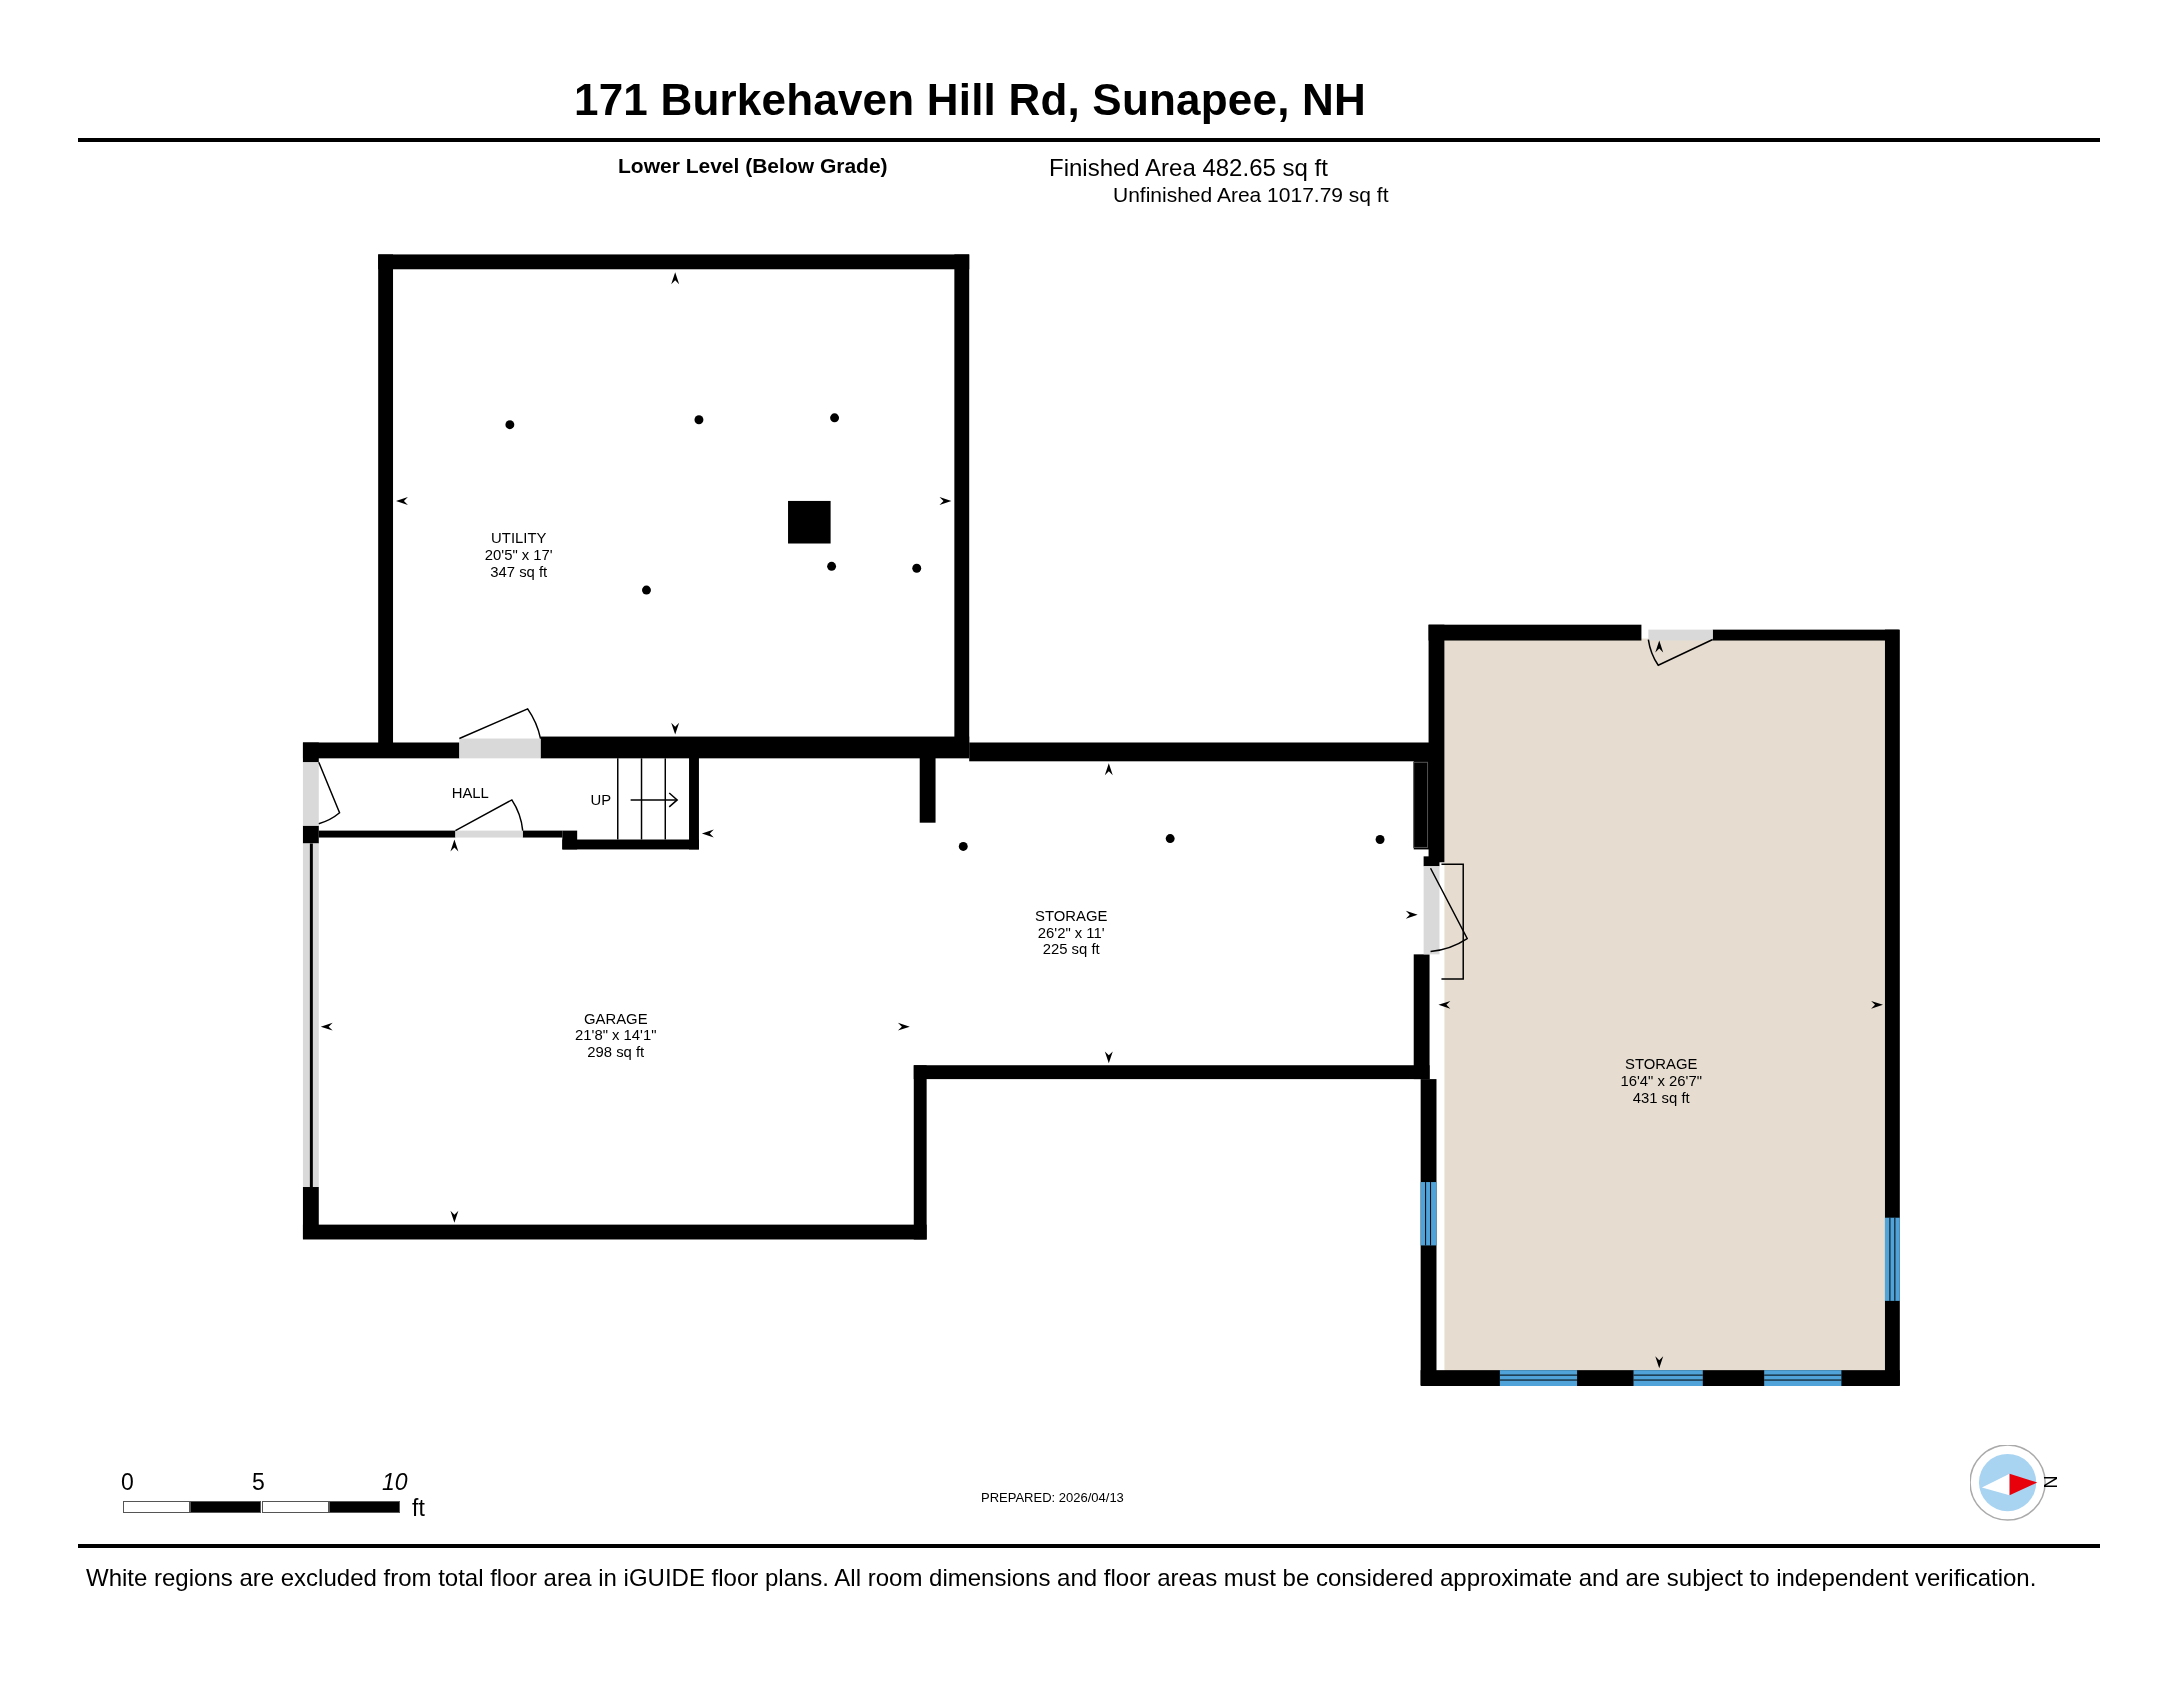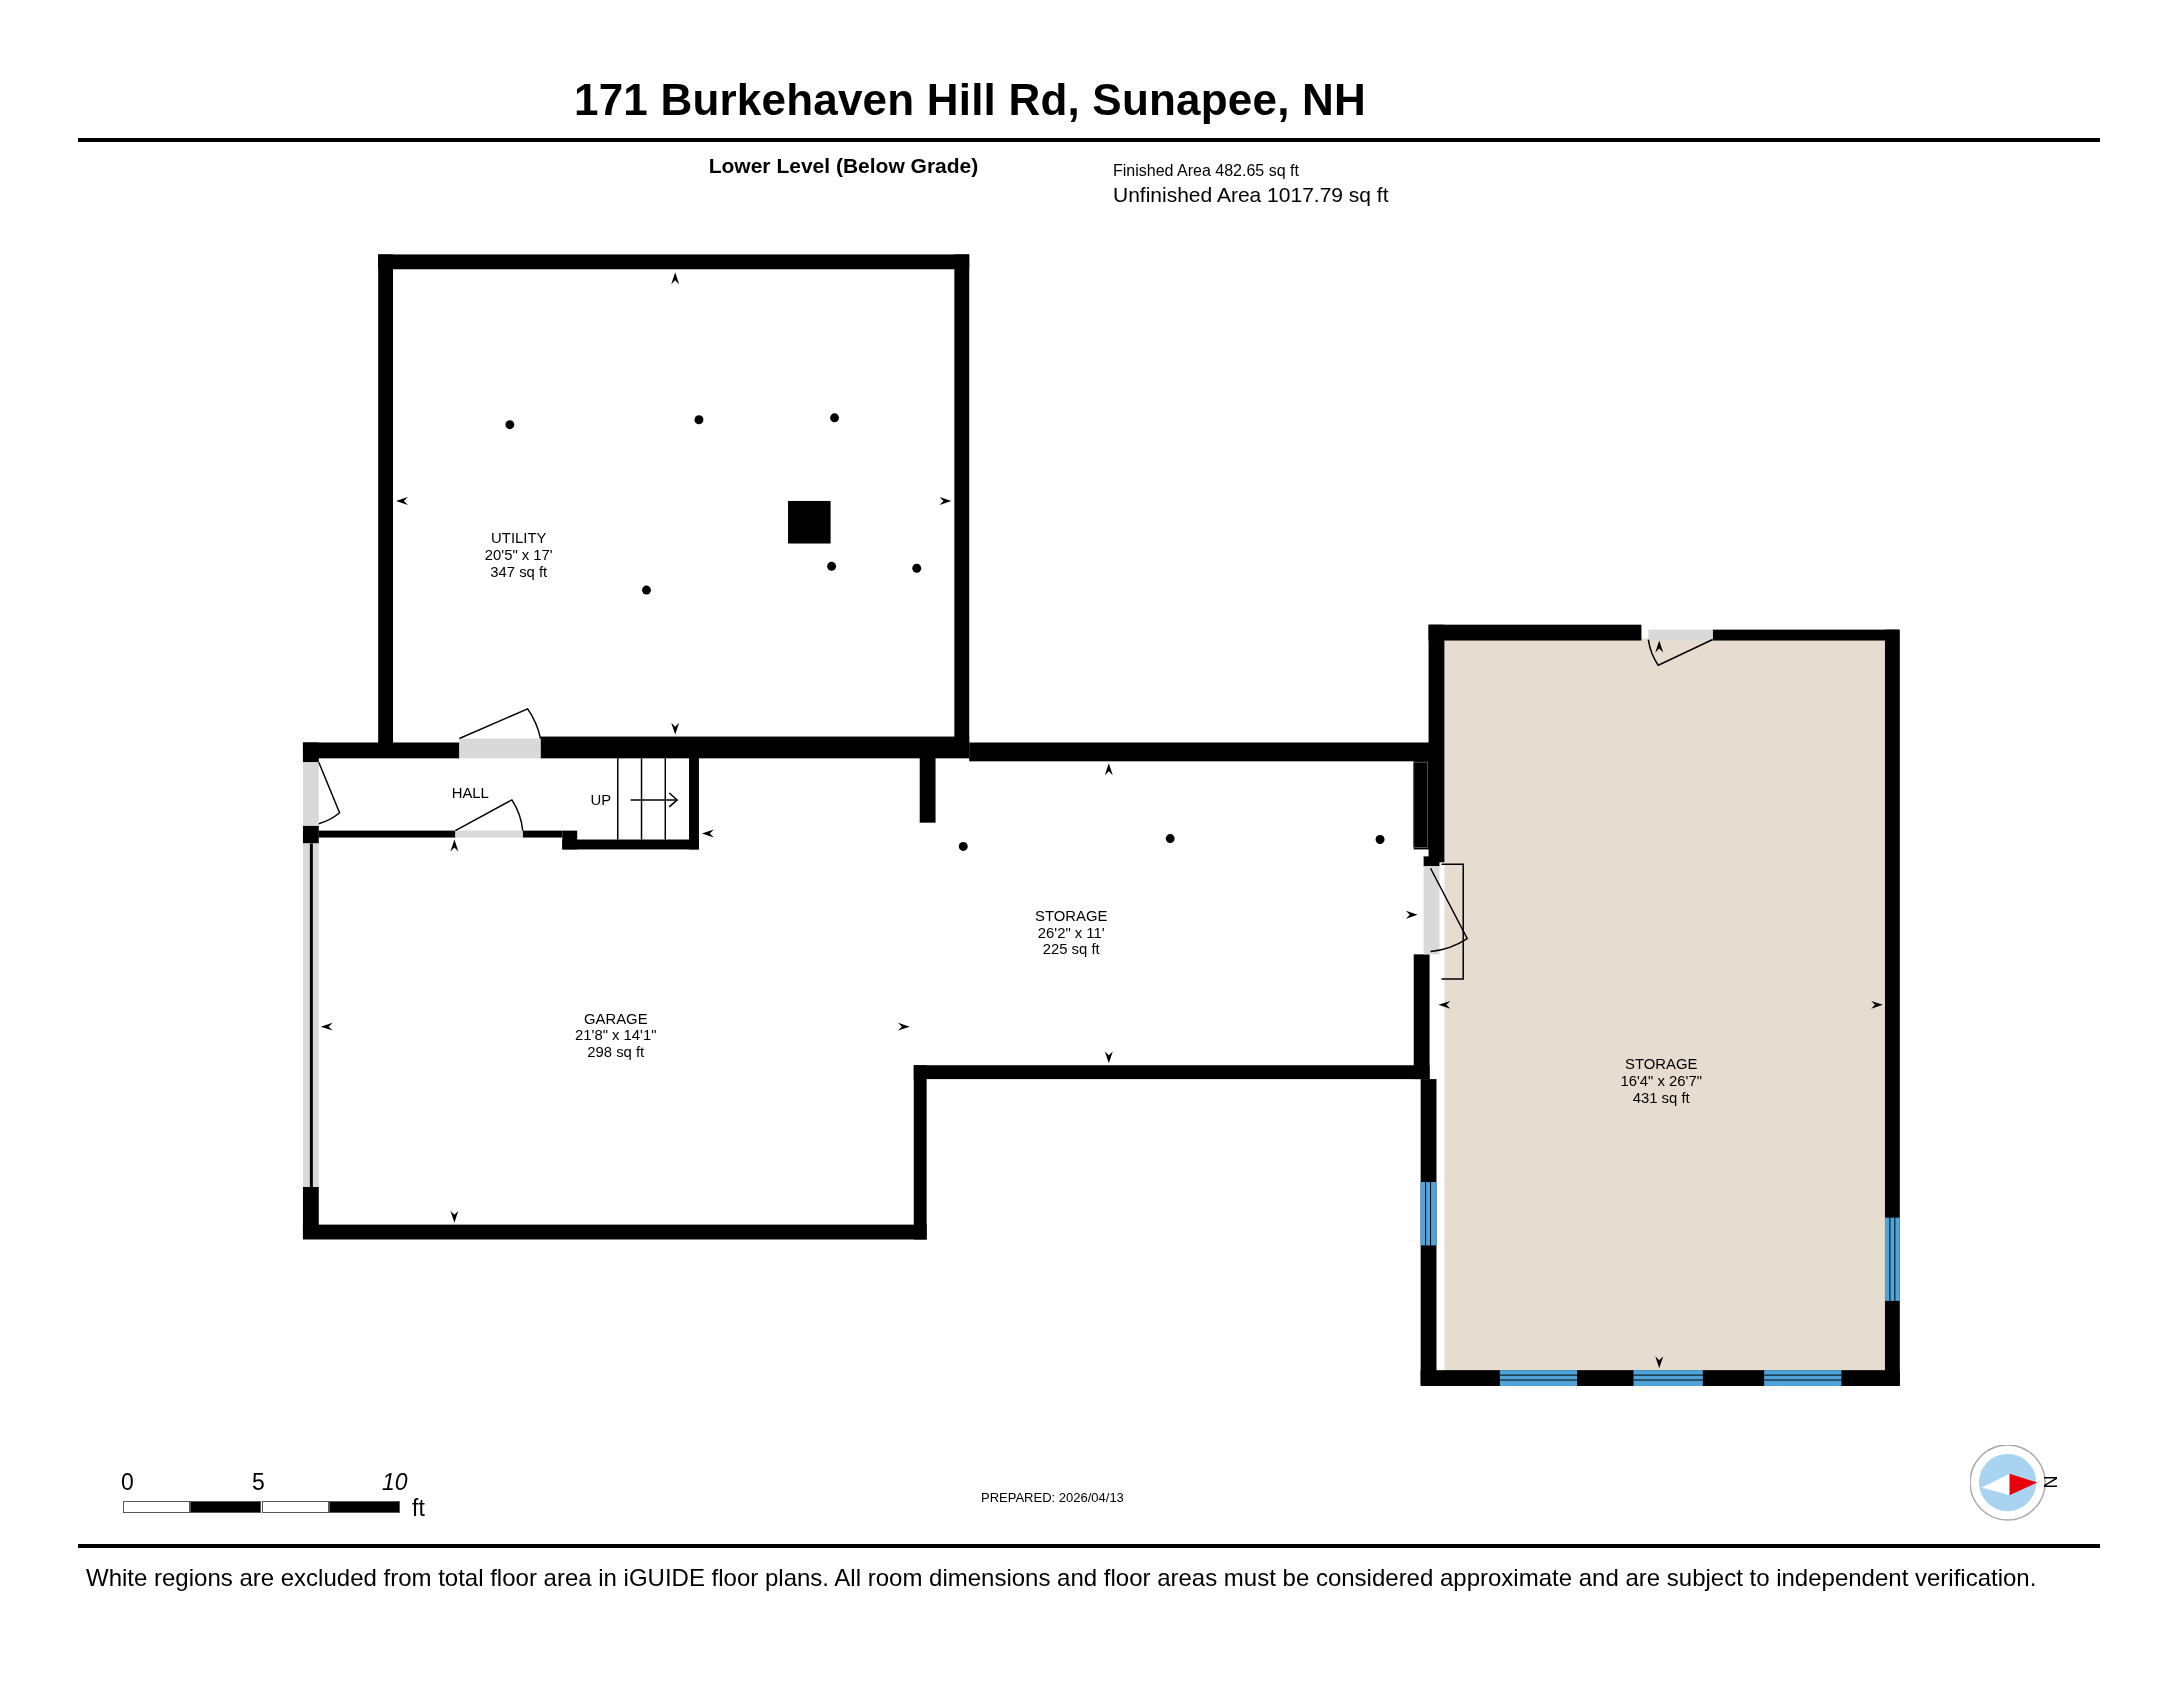--- a/index.html
+++ b/index.html
@@ -1,21 +1,21 @@
 <!DOCTYPE html>
 <html><head>
 <meta charset="utf-8">
 <style>
   html, body { margin:0; padding:0; background:#ffffff; }
   body { width:2178px; height:1683px; position:relative; overflow:hidden; font-family:"Liberation Sans", sans-serif; color:#000; }
   .abs { position:absolute; }
   #title { left:0; width:1940px; top:75px; text-align:center; font-size:44px; font-weight:bold; letter-spacing:0.2px; }
   #rule-top { left:78px; top:138px; width:2022px; height:4px; background:#000; }
-  #level-name { left:596px; width:495px; top:154px; text-align:center; font-size:21px; font-weight:bold; }
-  #finished { left:1113px; top:154px; font-size:16px;margin-top:8px; }
+  #level-name { left:618px; width:495px; top:154px; text-align:left; font-size:21px; font-weight:bold; }
+  #finished { left:1049px; top:154px; font-size:24px; }
   #unfinished { left:1113px; top:183px; font-size:21px; }
   #plan { left:0; top:0; width:2178px; height:1683px; }
   .room-label { font-family:"Liberation Sans", sans-serif; font-size:15px; text-anchor:middle; fill:#000; }
   #scale { left:119px; top:1469px; width:327px; height:59px; }
   .scale-num { position:absolute; top:0; font-size:23px; }
   .scale-bar { position:absolute; top:32px; height:10px; border:1px solid #555; }
   #prepared { left:981px; top:1490px; font-size:13px; }
   #compass { left:1970px; top:1445px; width:89px; height:79px; }
   #rule-bottom { left:78px; top:1544px; width:2022px; height:4px; background:#000; }
   #disclaimer { left:86px; top:1564px; font-size:24px; }

